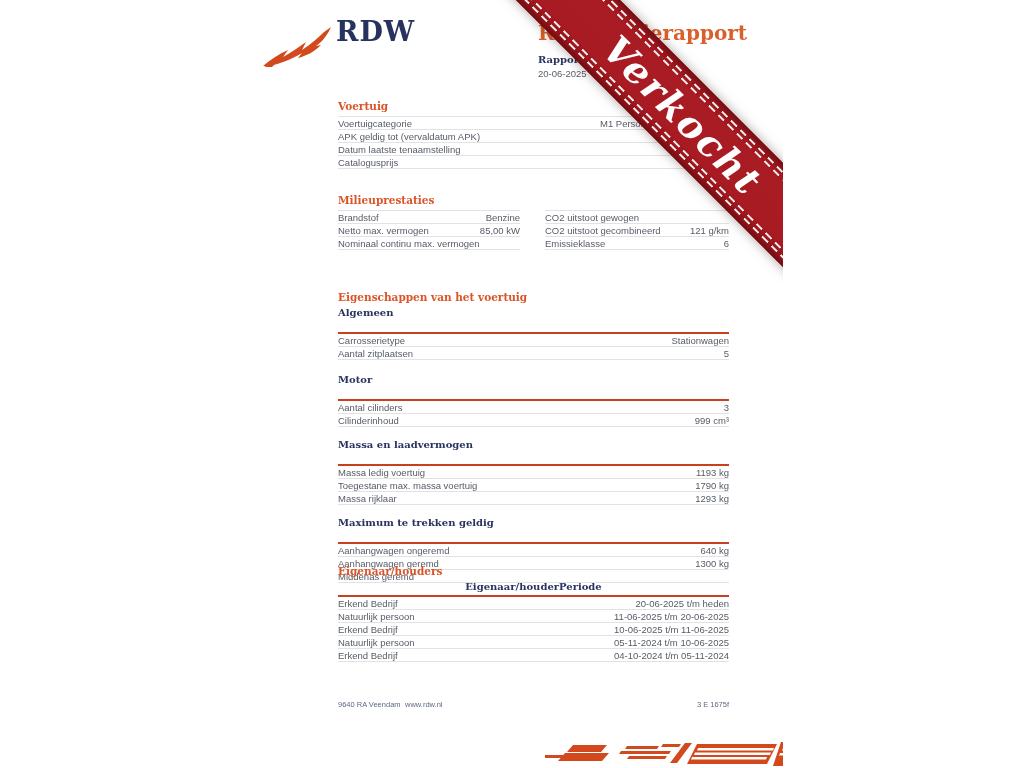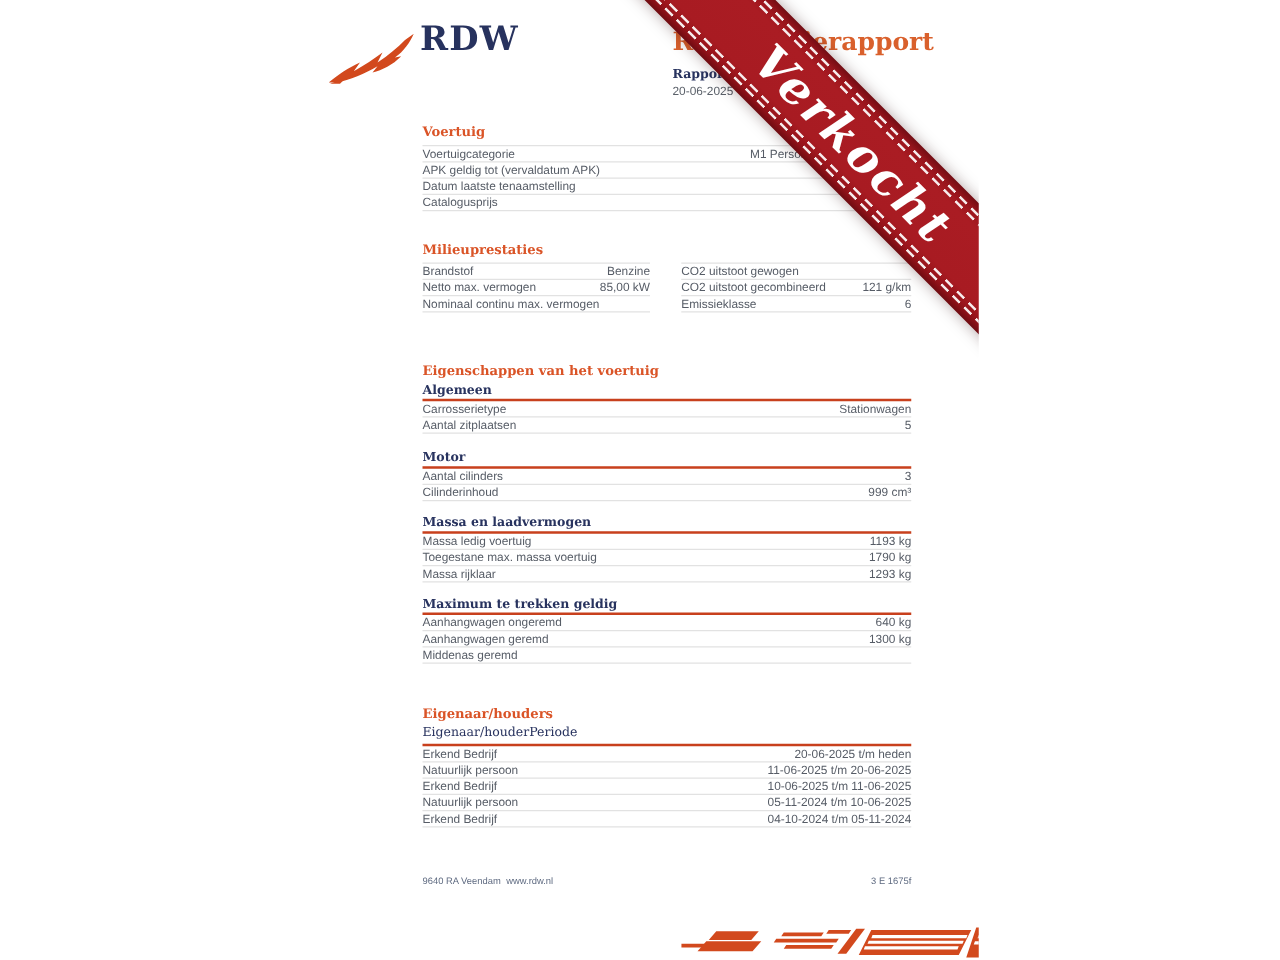--- a/index.html
+++ b/index.html
@@ -13,41 +13,41 @@
                font-size:27px; color:#27325e; letter-spacing:1px; }
   .title-block { position:absolute; left:538px; top:21px; width:260px; }
   .doc-title { font-family:"DejaVu Serif", serif; font-weight:bold; font-size:20px; color:#d9602c; line-height:24px; }
   .date-label { margin-top:9px; font-family:"DejaVu Serif", serif; font-weight:bold; font-size:10px; color:#28335f; }
   .date-value { margin-top:3px; font-size:9.5px; color:#5a6069; }
 
   
   .sec { position:absolute; left:338px; width:391px; }
   .sec-title { font-family:"DejaVu Serif", serif; font-weight:bold; font-size:10.5px; color:#da5427; margin-bottom:4px; }
   .sub-title { font-family:"DejaVu Serif", serif; font-weight:bold; font-size:10px; color:#28335f;
-               padding-bottom:1px; border-bottom:2px solid #c8401d; }
+               padding-bottom:14px; border-bottom:2px solid #c8401d; }
   .kv-table { border-top:1px solid #e2e2e2; }
   .kv-table.no-top { border-top:none; }
   .kv-row { display:flex; justify-content:space-between; align-items:center; height:13px;
             border-bottom:1px solid #e2e2e2; font-size:9.5px; color:#565c66; }
   .kv-row .label { white-space:nowrap; }
   .kv-row .value { text-align:left; white-space:nowrap; }
   .kv-row .value-fixed { width:129px; text-align:left; white-space:nowrap; }
 
   
   .two-col { display:flex; }
   .two-col .col-l { width:182px; }
   .two-col .col-gap { width:25px; }
   .two-col .col-r { width:184px; }
 
   .sub-block-1 { margin-top:3px; }
   .sub-block   { margin-top:14px; }
 
   
-  .owner-header { display:flex; justify-content:flex-start; margin-top:3px;
-                  font-family:"DejaVu Serif", serif; font-weight:normal; font-size:10px; color:#28335f;
+  .owner-header { display:flex; justify-content:center; margin-top:3px;
+                  font-family:"DejaVu Serif", serif; font-weight:bold; font-size:10px; color:#28335f;
                   padding-bottom:3px; border-bottom:2px solid #c8401d; }
 
   
   .footer { position:absolute; left:338px; top:697px; width:391px; }
   .footer-row { display:flex; height:14px; align-items:center; font-size:7.5px; color:#5e6a80; }
   .footer-row .f-c1 { width:67px; }
   .footer-row .f-c2 { flex:1; }
   .footer-row .f-c3 { text-align:right; }
 
   .bottom-graphic { position:absolute; left:545px; top:741px; width:250px; height:26px; }

